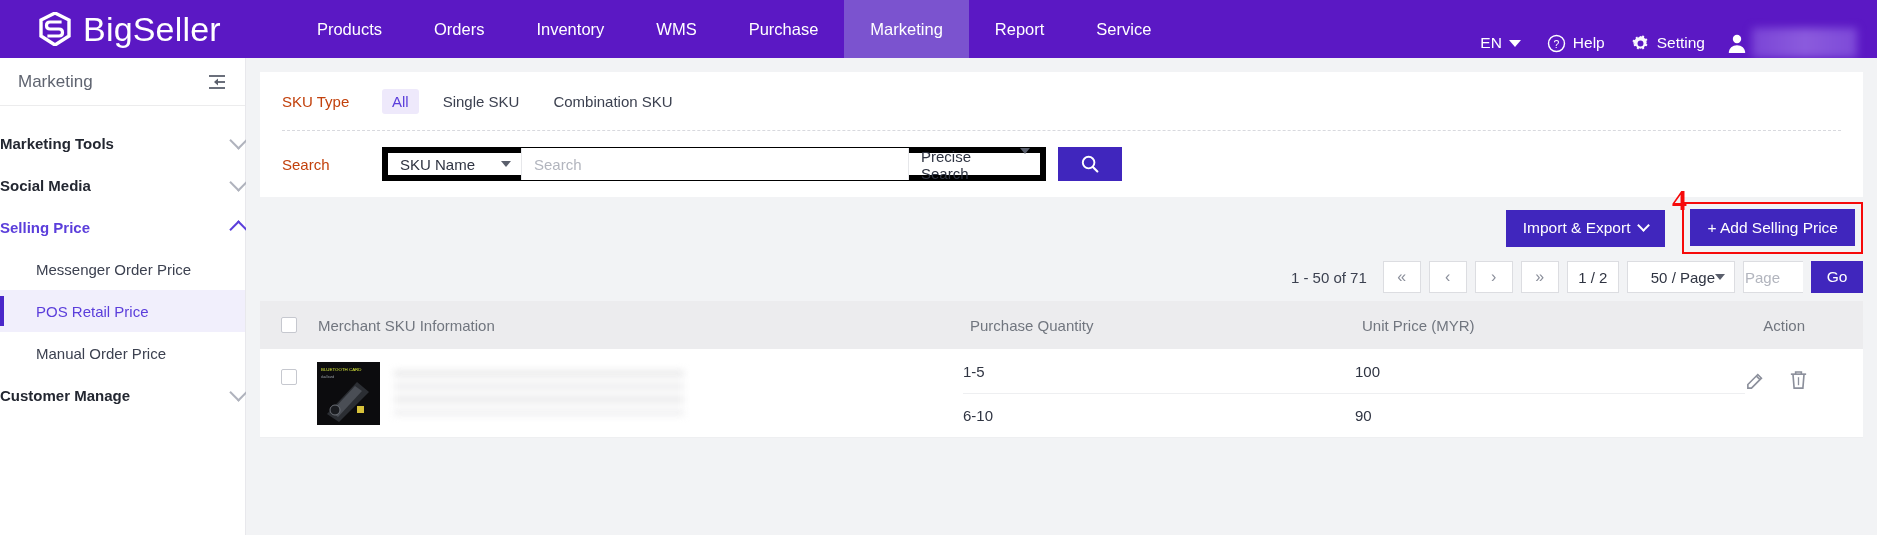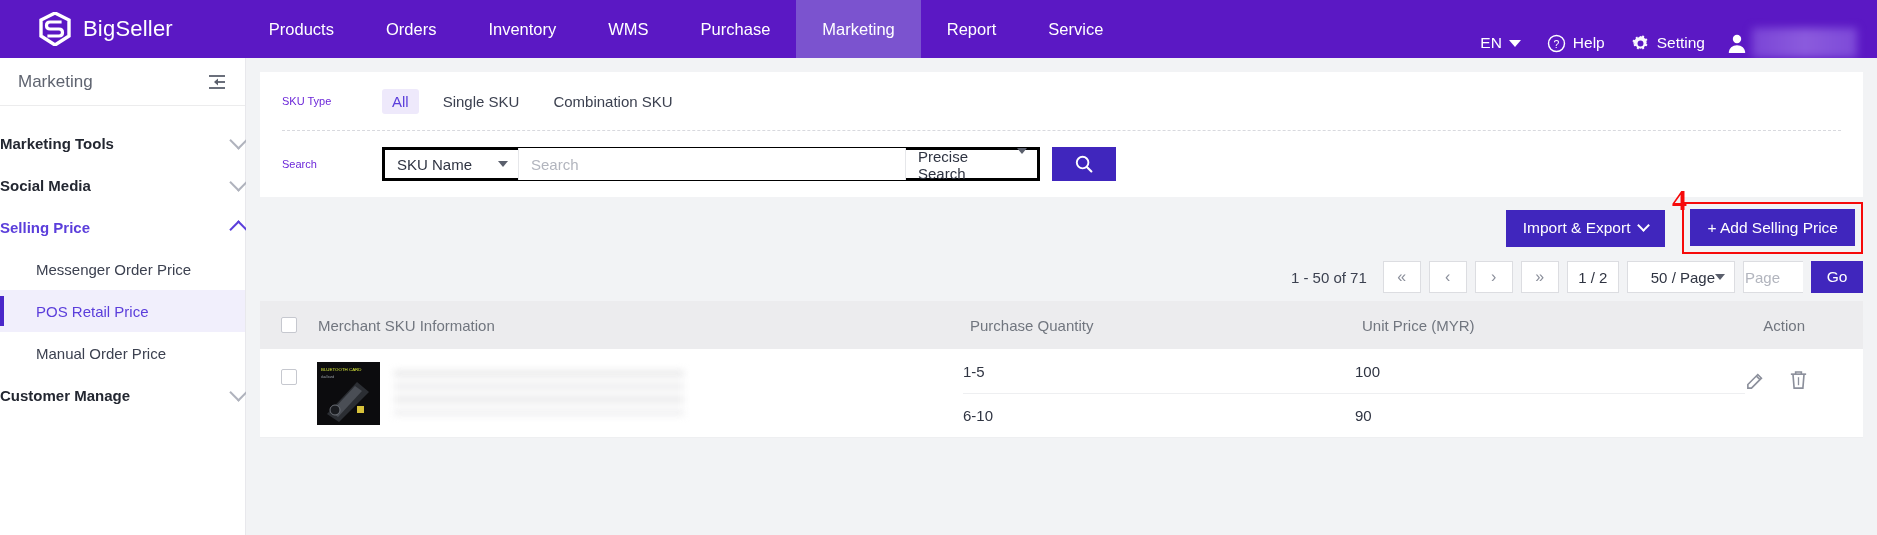--- a/index.html
+++ b/index.html
@@ -16,21 +16,21 @@
     width: 1877px; height: 58px;
     background: #5b18c4;
     display: flex; align-items: center;
   }
   .brand {
     display: flex; align-items: center; gap: 11px;
     margin-left: 38px; margin-right: 70px;
   }
   .brand-logo { width: 34px; height: 34px; flex: none; }
   .brand-name {
-    color: #fff; font-size: 22px; letter-spacing: .2px;
+    color: #fff; font-size: 34px; letter-spacing: .2px;
   }
   .navitems { display: flex; align-items: center; height: 40px; }
   .navitem {
     color: #fff; font-size: 16.5px;
     height: 58px; display: flex; align-items: center;
     padding: 0 26px; cursor: pointer; white-space: nowrap;
   }
   .navitem.active { background: #7b53cf; }
 
   .topright {
@@ -99,36 +99,36 @@
     padding: 14px 14px 0 14px;
   }
 
   .filter-card {
     background: #fff; padding: 0 22px;
   }
   .row-sku {
     display: flex; align-items: center; height: 58px;
   }
   .f-label {
-    width: 100px; color: #6d28d9; font-size: 11px; flex: none;
+    width: 100px; color: #c2410c; font-size: 15px; flex: none;
   }
   .chip {
     font-size: 15px; color: #3c4150; padding: 4px 10px;
     border-radius: 3px; cursor: pointer; margin-right: 14px;
   }
   .chip.on { background: #eee9fb; color: #5b3edb; }
   .dashed {
     border-top: 1px dashed #d8d9de; margin: 0 0 0 0;
   }
   .row-search {
     display: flex; align-items: center; height: 66px;
   }
   .sbox {
     display: flex; align-items: center;
-    height: 34px; border: 3px solid #000000; background: #fff;
+    height: 34px; border: 6px solid #000000; background: #fff;
   }
   .sel-a {
     width: 134px; height: 32px; display: flex; align-items: center;
     justify-content: space-between; padding: 0 10px 0 12px;
     font-size: 15px; color: #2f3442; cursor: pointer;
     border-right: 1px solid #e6e7ea;
   }
   .sinput {
     width: 386px; height: 32px; border: none; outline: none;
     padding: 0 12px; font-size: 15px; color: #2f3442;

